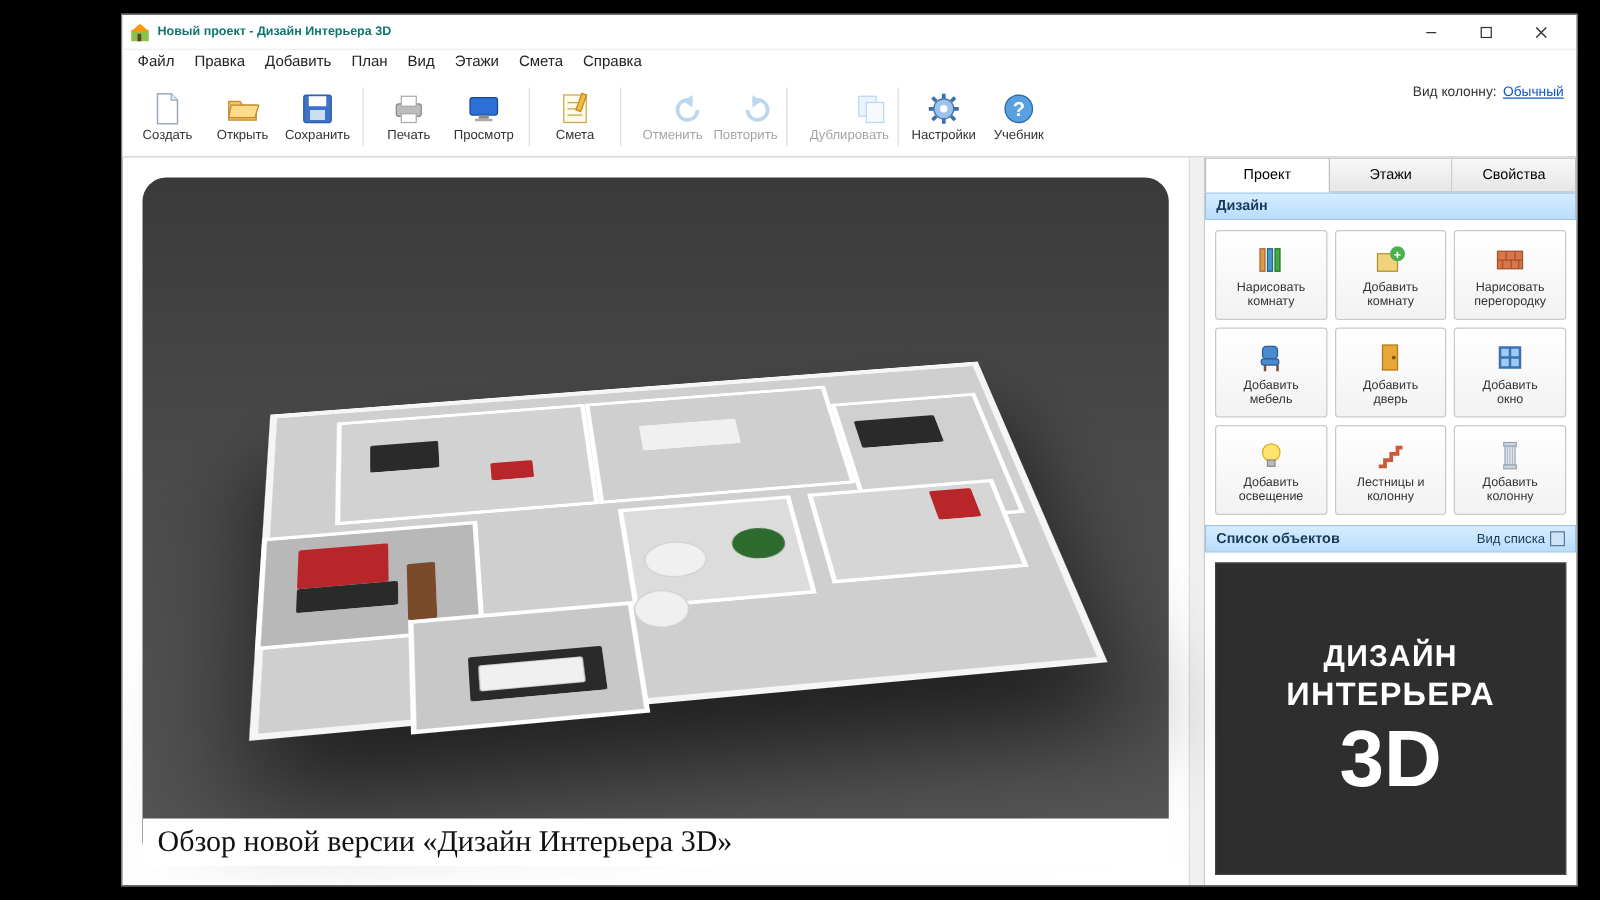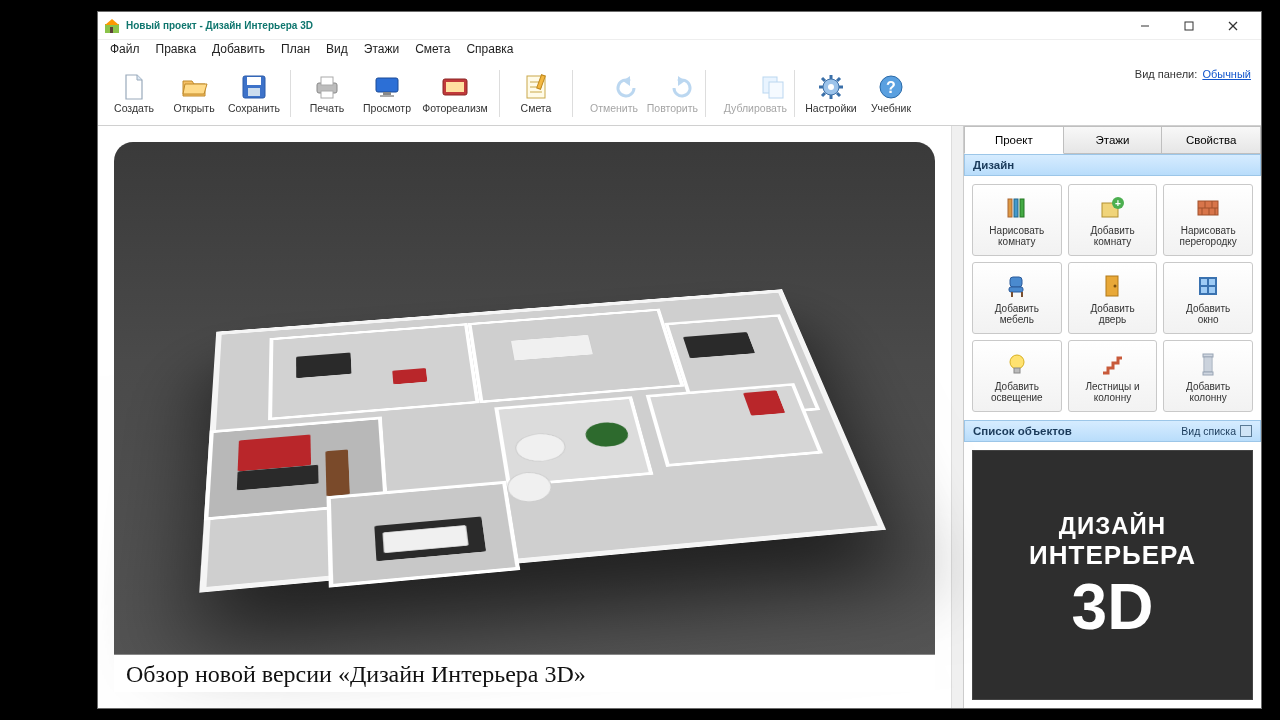--- a/index.html
+++ b/index.html
@@ -288,29 +288,20 @@
         <div class="tool-btn">
           <span class="tool-icon">
               <svg width="28" height="28" viewBox="0 0 28 28">
                 <rect x="3" y="5" width="22" height="14" rx="2" fill="#2c6fd6" stroke="#1a4a96"></rect>
                 <rect x="10" y="19" width="8" height="3" fill="#888"></rect>
                 <rect x="7" y="22" width="14" height="2" fill="#aaa"></rect>
               </svg>
             </span>
           <span class="tool-label">Просмотр</span>
         </div>
-        <div class="tool-btn wide">
-          <span class="tool-icon">
-              <svg width="28" height="28" viewBox="0 0 28 28">
-                <rect x="2" y="6" width="24" height="16" rx="2" fill="#c13a3a" stroke="#8a2424"></rect>
-                <rect x="5" y="9" width="18" height="10" fill="#ffe0a0"></rect>
-              </svg>
-            </span>
-          <span class="tool-label">Фотореализм</span>
-        </div>
       </div>
       <div class="tool-sep"></div>
       <div class="tool-group">
         <div class="tool-btn">
           <span class="tool-icon">
               <svg width="28" height="28" viewBox="0 0 28 28">
                 <rect x="5" y="3" width="18" height="22" fill="#fffbe8" stroke="#c9a84a"></rect>
                 <line x1="8" y1="9" x2="20" y2="9" stroke="#c9a84a"></line>
                 <line x1="8" y1="14" x2="20" y2="14" stroke="#c9a84a"></line>
                 <line x1="8" y1="19" x2="20" y2="19" stroke="#c9a84a"></line>
@@ -378,21 +369,21 @@
           <span class="tool-icon">
               <svg width="28" height="28" viewBox="0 0 28 28">
                 <circle cx="14" cy="14" r="11" fill="#5aa0e0" stroke="#2a6aa8"></circle>
                 <text x="14" y="20" text-anchor="middle" font-size="16" font-weight="bold" fill="#fff">?</text>
               </svg>
             </span>
           <span class="tool-label">Учебник</span>
         </div>
       </div>
       <div class="toolbar-right">
-        <span>Вид панели:</span>
+        <span>Вид колонну:</span>
         <span class="link">Обычный</span>
       </div>
     </div>
 
     <div class="body-area">
       <div class="viewport">
         <div class="scene3d">
           <div class="floorplan">
             <div class="fp-base"></div>
             <div class="room r3"></div>

